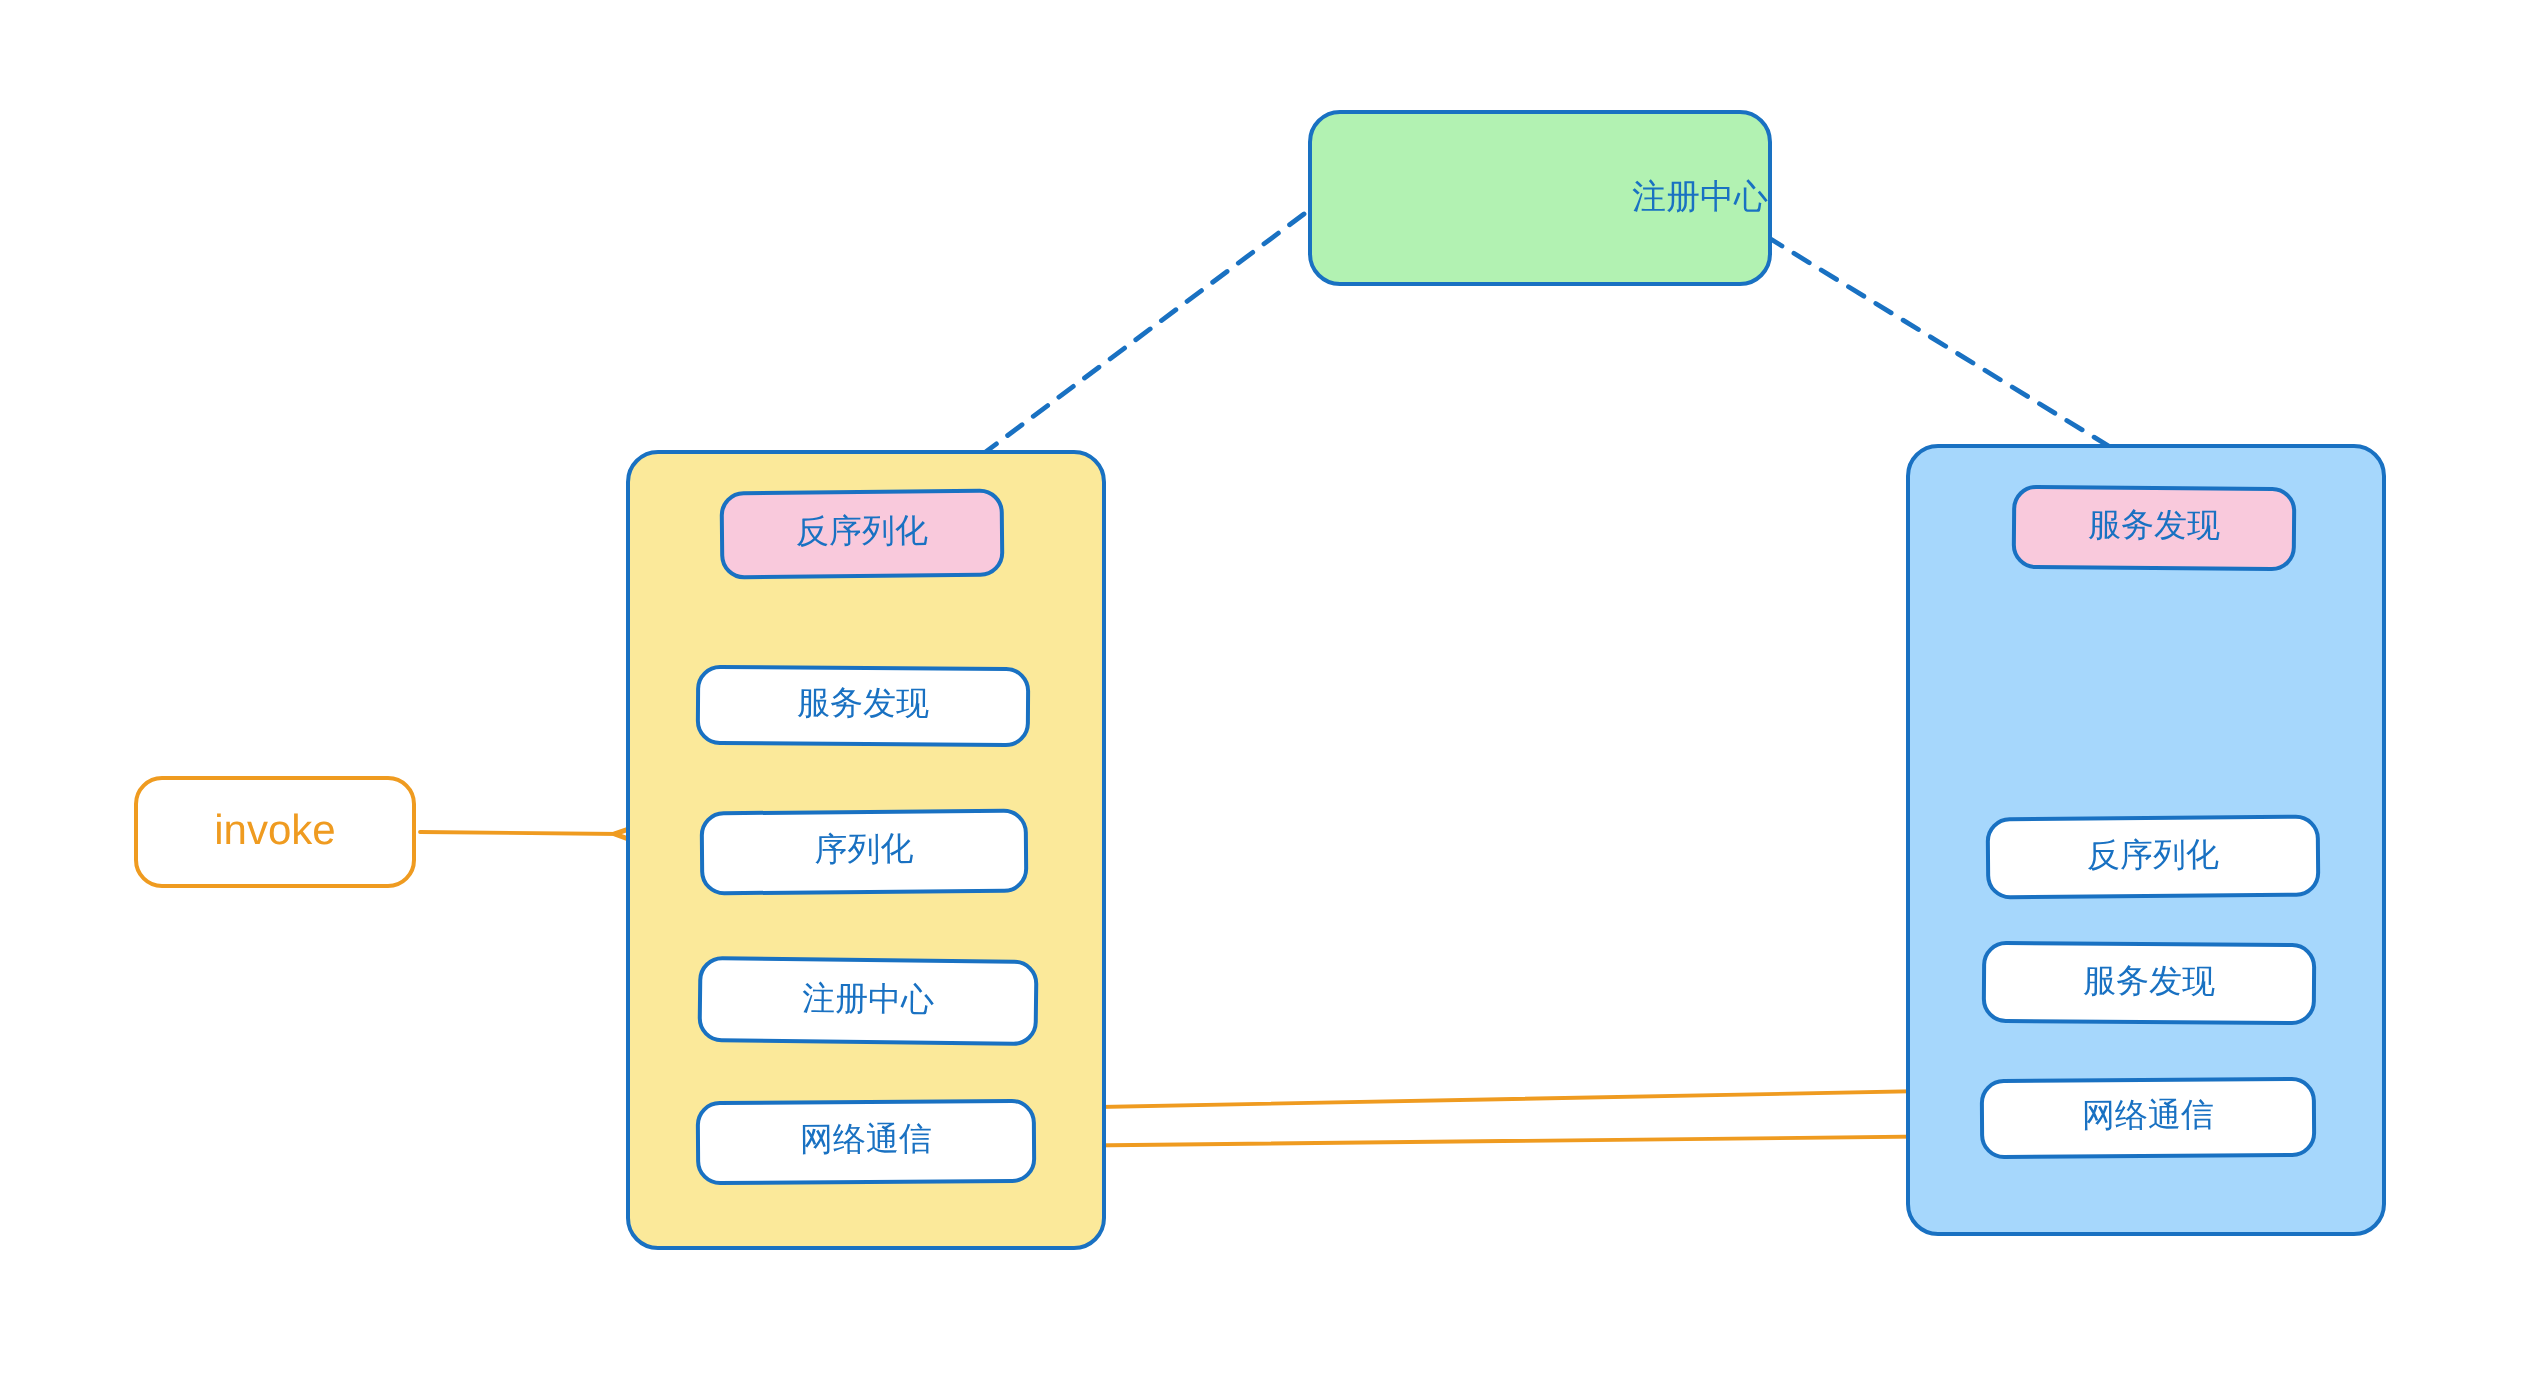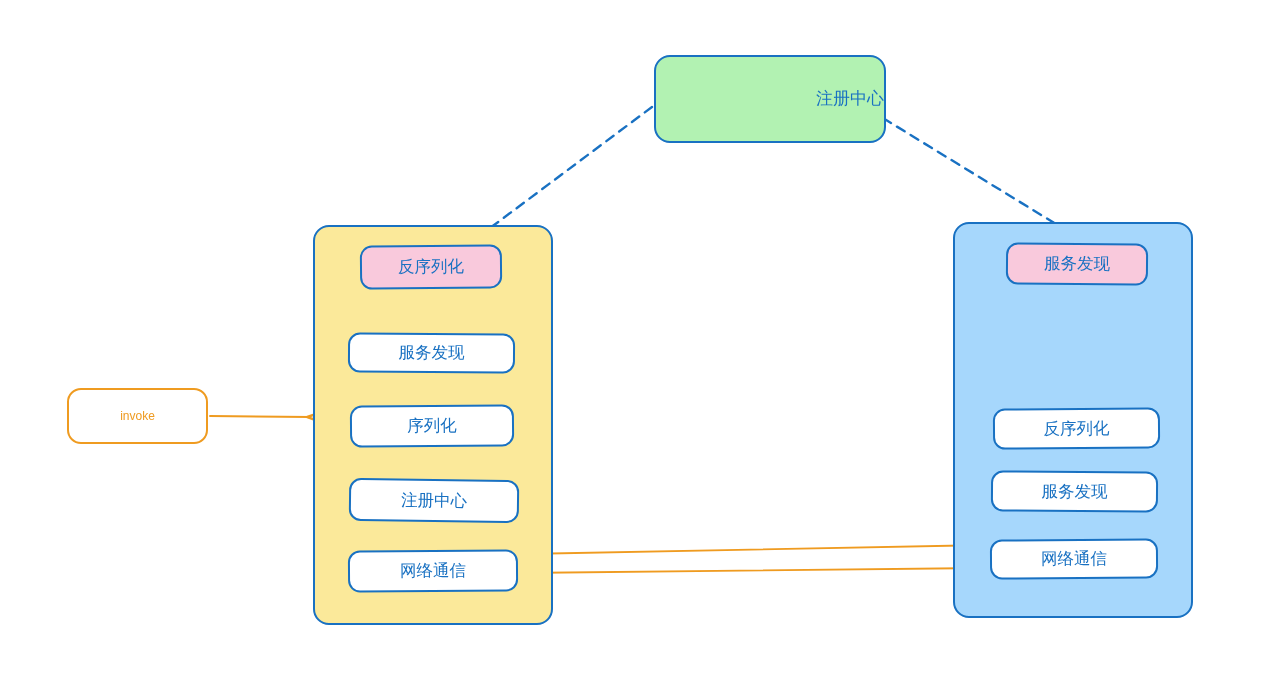--- a/index.html
+++ b/index.html
@@ -61,21 +61,21 @@
   }
   .inner-white { background: #ffffff; }
   .inner-pink  { background: #f9c9dc; }
 
   
   .invoke {
     background: #ffffff;
     border: 2px solid #ef9b20;
     border-radius: 14px;
     color: #ef9b20;
-    font-size: 12px;
+    font-size: 21px;
   }
 
   svg.edges {
     position: absolute;
     left: 0;
     top: 0;
     width: 1263px;
     height: 690px;
     overflow: visible;
     pointer-events: none;

